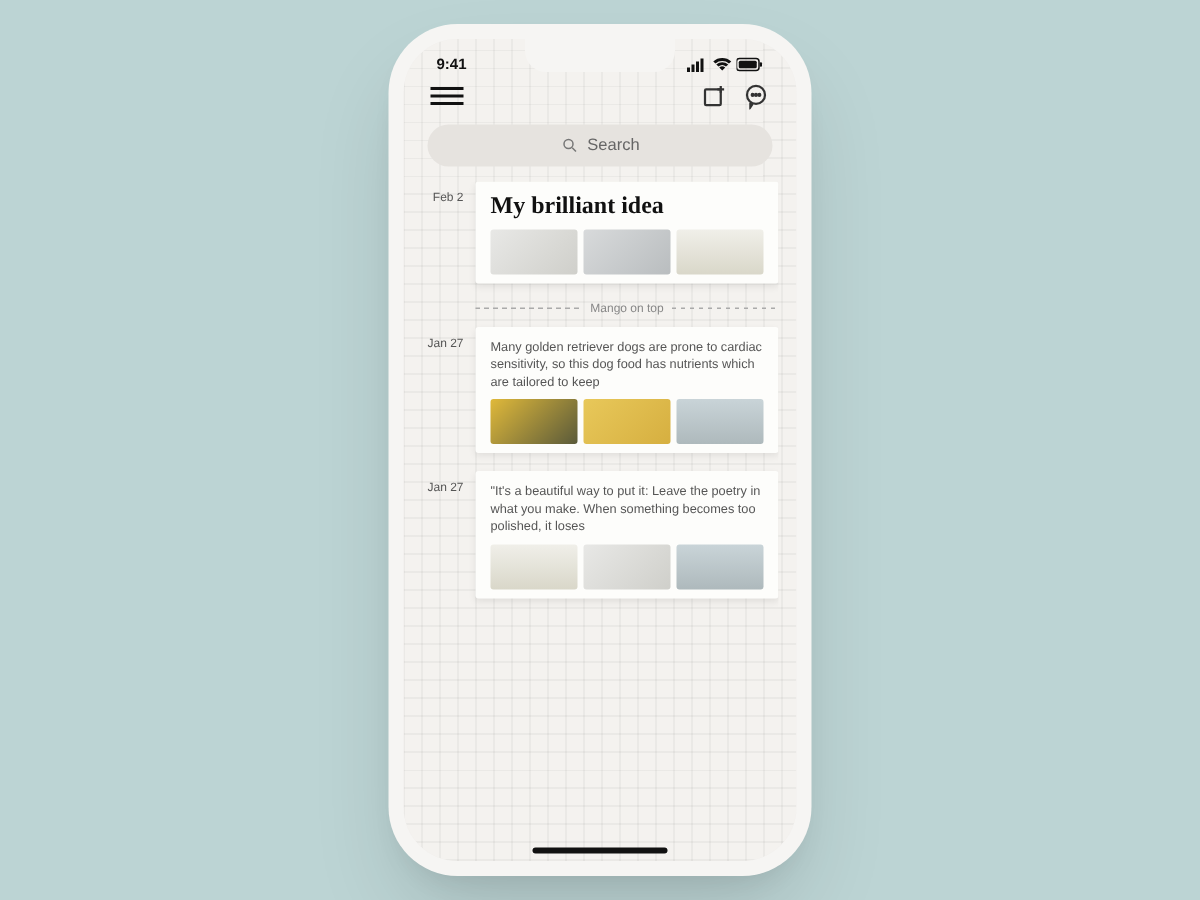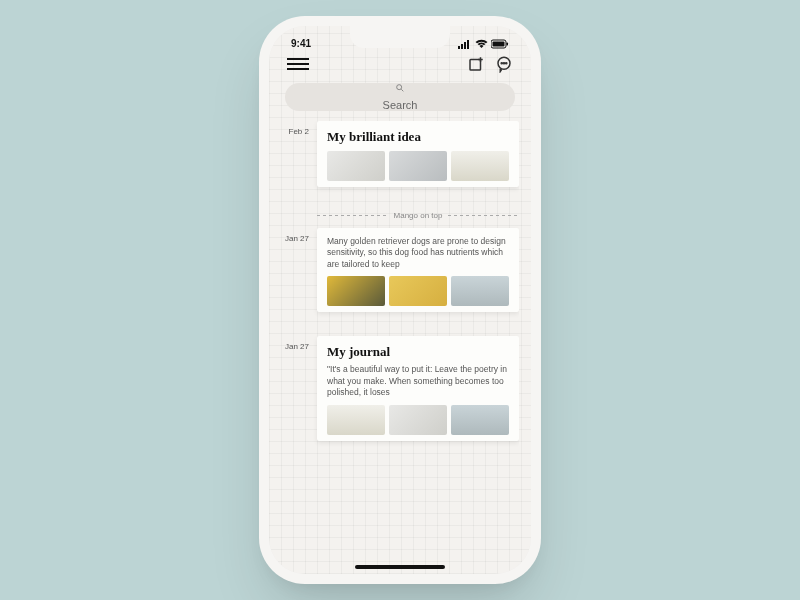--- a/index.html
+++ b/index.html
@@ -41,21 +41,21 @@
     top: 0; left: 50%;
     transform: translateX(-50%);
     width: 100px; height: 22px;
     background: #f6f5f3;
     border-radius: 0 0 14px 14px;
     z-index: 5;
   }
   .statusbar {
     display: flex;
     justify-content: space-between;
-    align-items: flex-end;
+    align-items: flex-start;
     font-size: 10px;
     font-weight: 600;
     color: #111;
     padding: 2px 10px 6px 10px;
     z-index: 6;
   }
   .status-right {
     display: flex;
     gap: 3px;
     align-items: center;
@@ -94,51 +94,50 @@
     background:#e6e3df;
     border-radius: 18px;
     height: 28px;
     display:flex;
     align-items:center;
     justify-content:center;
     gap:6px;
     margin: 6px 4px 10px 4px;
     color:#666;
     font-size:11px;
-    flex-direction:column;
   }
   .content {
     flex:1;
     overflow:hidden;
     position:relative;
   }
   .entry {
     display:flex;
     gap:8px;
-    margin-bottom: 24px;
+    margin-bottom: 12px;
   }
   .date {
     width: 28px;
     flex-shrink:0;
     text-align:right;
     font-size: 8px;
     color:#555;
     padding-top:6px;
   }
   .card {
     flex:1;
     background:#fdfdfb;
     border-radius:2px;
     box-shadow: 0 2px 5px rgba(0,0,0,0.08);
     padding: 8px 10px 6px 10px;
   }
   .card-title {
     font-family: Georgia, "Times New Roman", serif;
     font-weight: bold;
-    font-size: 13px;
+    font-size: 16px;
     color:#111;
     margin-bottom:4px;
   }
   .card-body {
     font-size: 8.5px;
     line-height: 1.35;
     color:#555;
   }
   .thumbs {
     display:flex;
@@ -250,33 +249,32 @@
         </div>
       </div>
 
       <div class="divider">
         <span>Mango on top</span>
       </div>
 
       <div class="entry">
         <div class="date">Jan 27</div>
         <div class="card">
-          <div class="card-body">Many golden retriever dogs are prone to design sensitivity, so this dog food has nutrients which are tailored to keep</div>
+          <div class="card-body">Many golden retriever dogs are prone to cardiac sensitivity, so this dog food has nutrients which are tailored to keep</div>
           <div class="thumbs">
             <div class="thumb t-yellow1"></div>
             <div class="thumb t-yellow2"></div>
             <div class="thumb t-sky"></div>
           </div>
         </div>
       </div>
 
       <div class="entry">
         <div class="date">Jan 27</div>
         <div class="card">
-          <div class="card-title">My journal</div>
           <div class="card-body">"It's a beautiful way to put it: Leave the poetry in what you make. When something becomes too polished, it loses</div>
           <div class="thumbs">
             <div class="thumb t-grey3"></div>
             <div class="thumb t-grey1"></div>
             <div class="thumb t-sky"></div>
           </div>
         </div>
       </div>
 
     </div>

